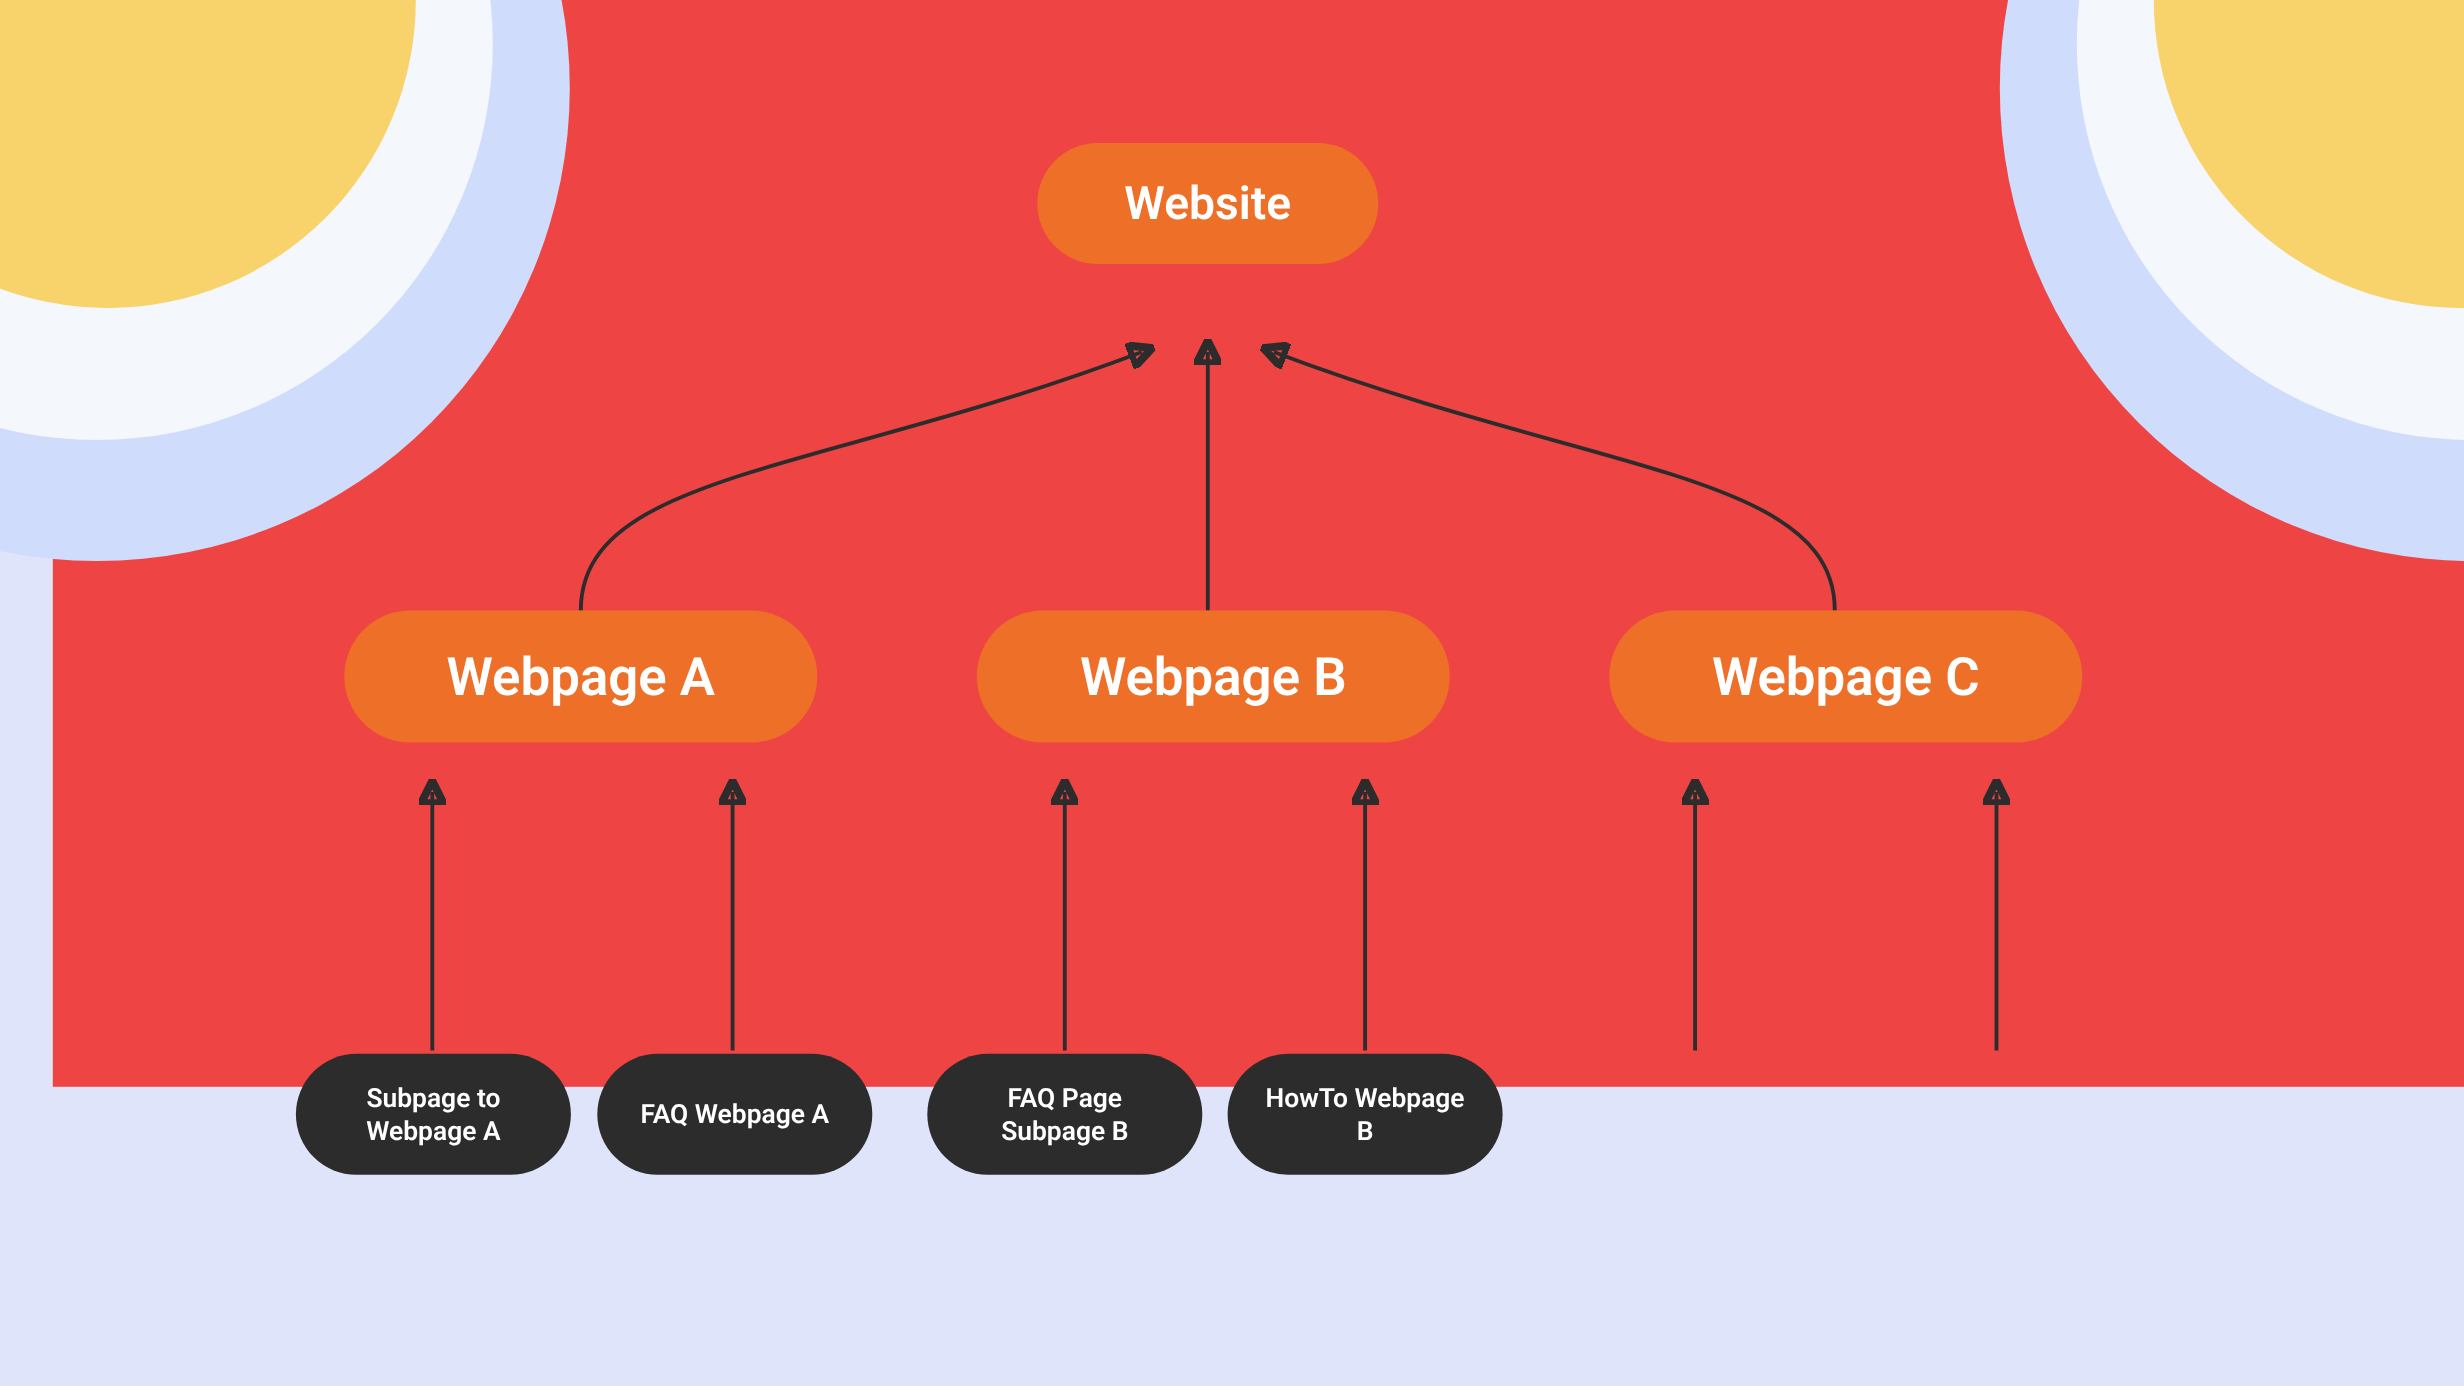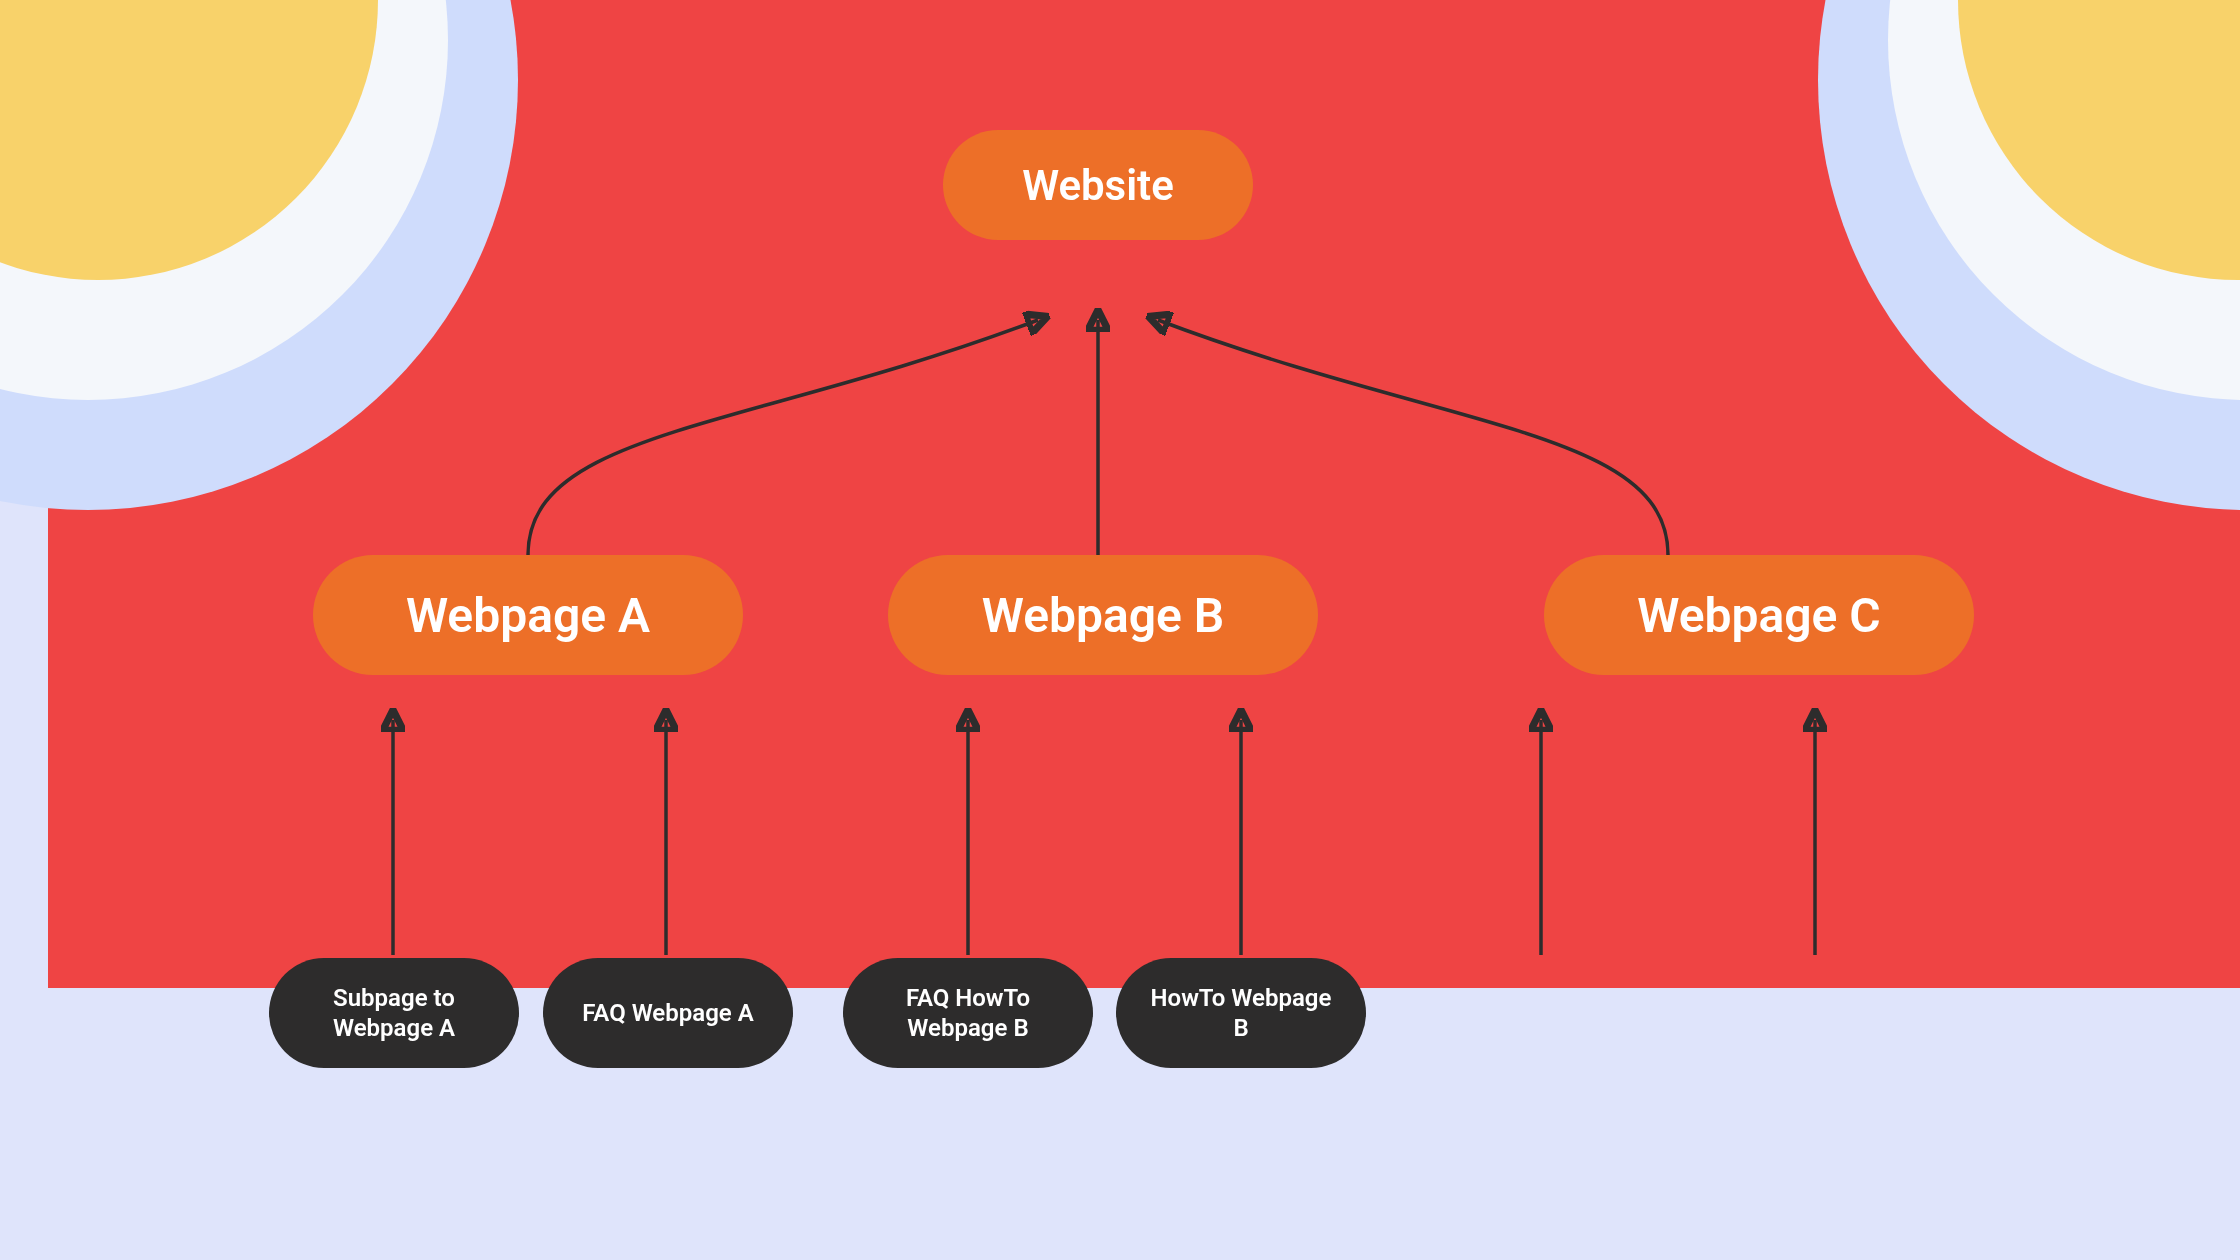--- a/index.html
+++ b/index.html
@@ -72,21 +72,21 @@
     left: 895px; top: 130px;
   }
   .node-mid {
     width: 430px; height: 120px;
     background: #ed6f28;
     border-radius: 60px;
     font-size: 48px;
   }
   .mid-a { left: 265px; top: 555px; }
   .mid-b { left: 840px; top: 555px; }
-  .mid-c { left:1496px; top: 555px; }
+  .mid-c { left:1415px; top: 555px; }
 
   .node-leaf {
     width: 250px; height: 110px;
     background: #2d2c2c;
     border-radius: 55px;
     font-size: 24px;
     line-height: 1.25;
     padding: 0 24px;
   }
   .leaf-a1 { left: 221px; top: 958px; }
@@ -154,19 +154,19 @@
     <span>Webpage C</span>
   </div>
 
   <div class="node node-leaf leaf-a1">
     <span>Subpage to Webpage A</span>
   </div>
   <div class="node node-leaf leaf-a2">
     <span>FAQ Webpage A</span>
   </div>
   <div class="node node-leaf leaf-b1">
-    <span>FAQ HowTo Webpage B</span>
+    <span>FAQ Page Subpage B</span>
   </div>
   <div class="node node-leaf leaf-b2">
     <span>HowTo Webpage B</span>
   </div>
 
 </div>
 
 </body></html>

